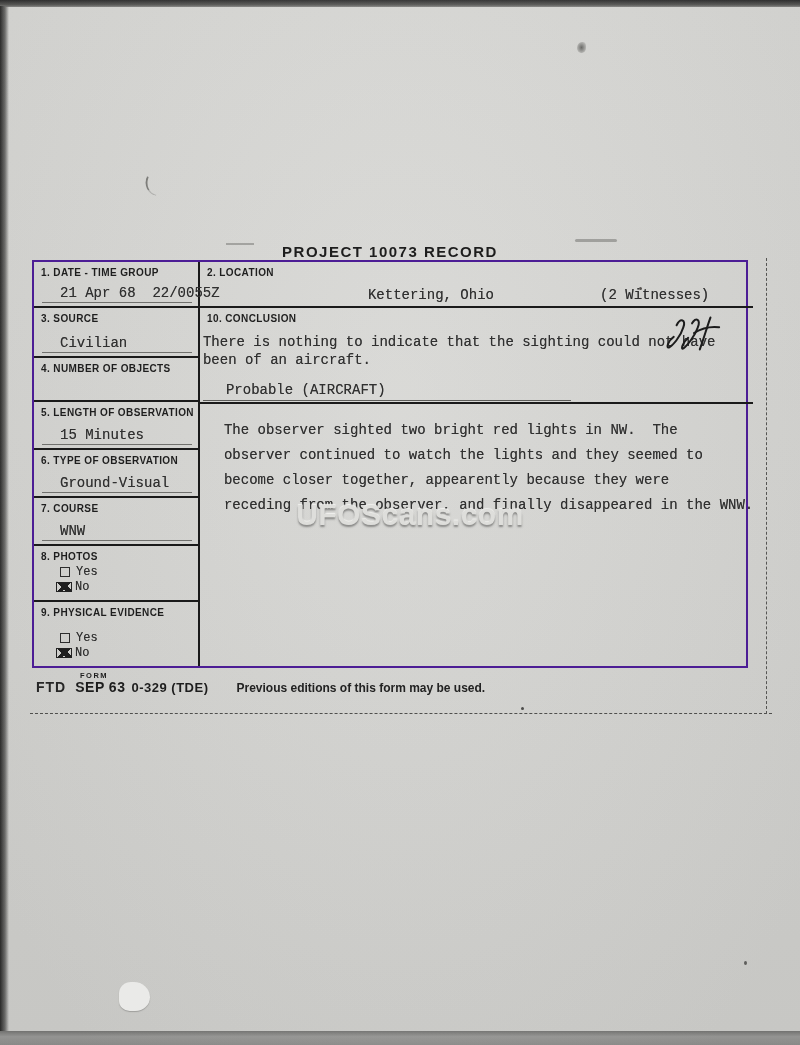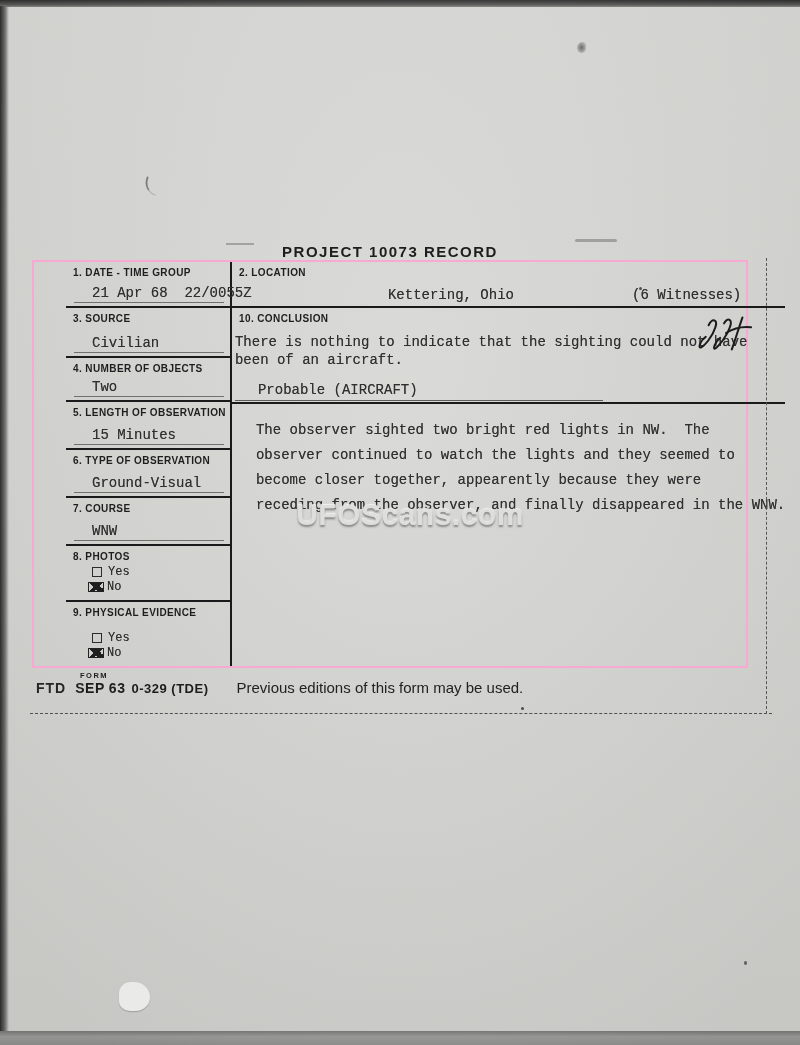--- a/index.html
+++ b/index.html
@@ -23,23 +23,22 @@
   .edge-bottom{position:absolute;left:0;top:1031px;width:800px;height:14px;
     background:linear-gradient(180deg,#777775 0%,#9a9a98 40%,#8f8f8d 100%);}
 
   .doc-title{
     position:absolute;left:32px;top:243px;width:716px;text-align:center;
     font-size:15px;font-weight:bold;letter-spacing:1.5px;color:#1d1d1d;
   }
 
   .record-table{
     position:absolute;left:32px;top:260px;width:716px;height:408px;
-    border:2px solid #f9a8d4;box-sizing:border-box;display:flex;
+    border:2px solid #4c1d95;box-sizing:border-box;display:flex;
     background:transparent;
-    padding-left:32px;
   }
   .col-left{width:197px;border-right:2px solid #1a1a1a;box-sizing:border-box;
     display:grid;grid-template-rows:46px 50px 44px 48px 48px 48px 56px auto;}
   .col-right{flex:1;display:grid;grid-template-rows:46px 96px auto;}
   .cell{border-bottom:2px solid #1a1a1a;box-sizing:border-box;position:relative;overflow:visible;}
   .cell.last{border-bottom:none;}
   .flabel{
     display:block;padding:5px 4px 0 7px;font-size:10px;font-weight:bold;
     letter-spacing:0.4px;color:#1e1e1e;white-space:nowrap;
   }
@@ -47,21 +46,21 @@
     font-family:"Liberation Mono","DejaVu Sans Mono",monospace;
     font-size:14px;color:#303030;text-shadow:0 0 0.5px rgba(48,48,48,0.65);
     white-space:pre;
   }
   .val-line{
     position:absolute;left:8px;right:6px;bottom:3px;
     border-bottom:1px solid #70706d;padding-bottom:1px;
   }
   .val-line .typed{margin-left:18px;}
 
-  .loc-row{position:absolute;left:4px;right:0;bottom:3px;display:flex;align-items:flex-start;}
+  .loc-row{position:absolute;left:16px;right:0;bottom:3px;display:flex;align-items:flex-start;}
   .loc-city{margin-left:152px;}
   .loc-note{margin-left:auto;margin-right:44px;}
 
   .cbcol{position:absolute;left:26px;bottom:6px;}
   .cbrow{display:flex;align-items:center;height:15px;}
   .cb{
     display:inline-block;width:10px;height:10px;border:1.5px solid #2c2c2c;
     box-sizing:border-box;margin-right:6px;position:relative;background:transparent;
   }
   .cb.xx{
@@ -80,21 +79,21 @@
   .signature{position:absolute;right:30px;top:5px;width:58px;height:40px;}
 
   .summary-text{margin:14px 0 0 24px;line-height:25px;}
 
   .footer{position:absolute;left:36px;top:671px;width:720px;height:28px;color:#1d1d1d;}
   .footer .form-word{position:absolute;left:44px;top:0;font-size:7.5px;font-weight:bold;letter-spacing:1.5px;}
   .footer .form-line{position:absolute;left:0;top:8px;display:flex;align-items:baseline;}
   .footer .agency{font-size:14px;letter-spacing:1px;font-weight:bold;color:#262626;}
   .footer .ed-date{font-size:14px;font-weight:bold;letter-spacing:0.5px;margin-left:9px;}
   .footer .form-number{font-size:13px;font-weight:bold;margin-left:6px;letter-spacing:0.5px;}
-  .footer .note{font-size:15px;font-weight:normal;margin-left:28px;color:#222;}
+  .footer .note{font-size:12px;font-weight:bold;margin-left:28px;color:#222;}
 
   .sheet-edge-h{position:absolute;left:30px;top:713px;width:742px;border-top:1.5px dashed #4f4f4d;}
   .sheet-edge-v{position:absolute;left:766px;top:258px;height:456px;border-left:1.5px dashed #555553;}
 
   .watermark{
     position:absolute;left:270px;top:498px;width:280px;text-align:center;
     font-size:30px;font-weight:bold;letter-spacing:0.5px;
     color:#dededb;
     text-shadow:0 2px 2px rgba(110,110,108,0.75),0 -1px 1px rgba(244,244,242,0.9);
   }
@@ -140,23 +139,20 @@
 
     <div class="cell">
       <span class="flabel">3. SOURCE</span>
       <div class="val-line">
         <span class="typed">Civilian</span>
       </div>
     </div>
 
     <div class="cell">
       <span class="flabel">4. NUMBER OF OBJECTS</span>
-      <div class="val-line">
-        <span class="typed">Two</span>
-      </div>
     </div>
 
     <div class="cell">
       <span class="flabel">5. LENGTH OF OBSERVATION</span>
       <div class="val-line">
         <span class="typed">15 Minutes</span>
       </div>
     </div>
 
     <div class="cell">
@@ -201,21 +197,21 @@
       </div>
     </div>
   </div>
 
   <div class="col-right">
 
     <div class="cell">
       <span class="flabel">2. LOCATION</span>
       <div class="loc-row">
         <span class="typed loc-city">Kettering, Ohio</span>
-        <span class="typed loc-note">(6 Witnesses)</span>
+        <span class="typed loc-note">(2 Witnesses)</span>
       </div>
     </div>
 
     <div class="cell">
       <span class="flabel">10. CONCLUSION</span>
       <svg class="signature" viewBox="0 0 60 40">
         <g fill="none" stroke="#1c1c1c" stroke-width="2.1" stroke-linecap="round">
           <path d="M12 12 C16 4 22 6 19 14 C16 24 8 33 4 35 C1 36 3 28 9 24"></path>
           <path d="M28 10 C32 3 37 6 34 14 C31 23 23 33 19 36 C16 38 18 30 24 25"></path>
           <path d="M47 4 C44 12 40 26 36 37"></path>

